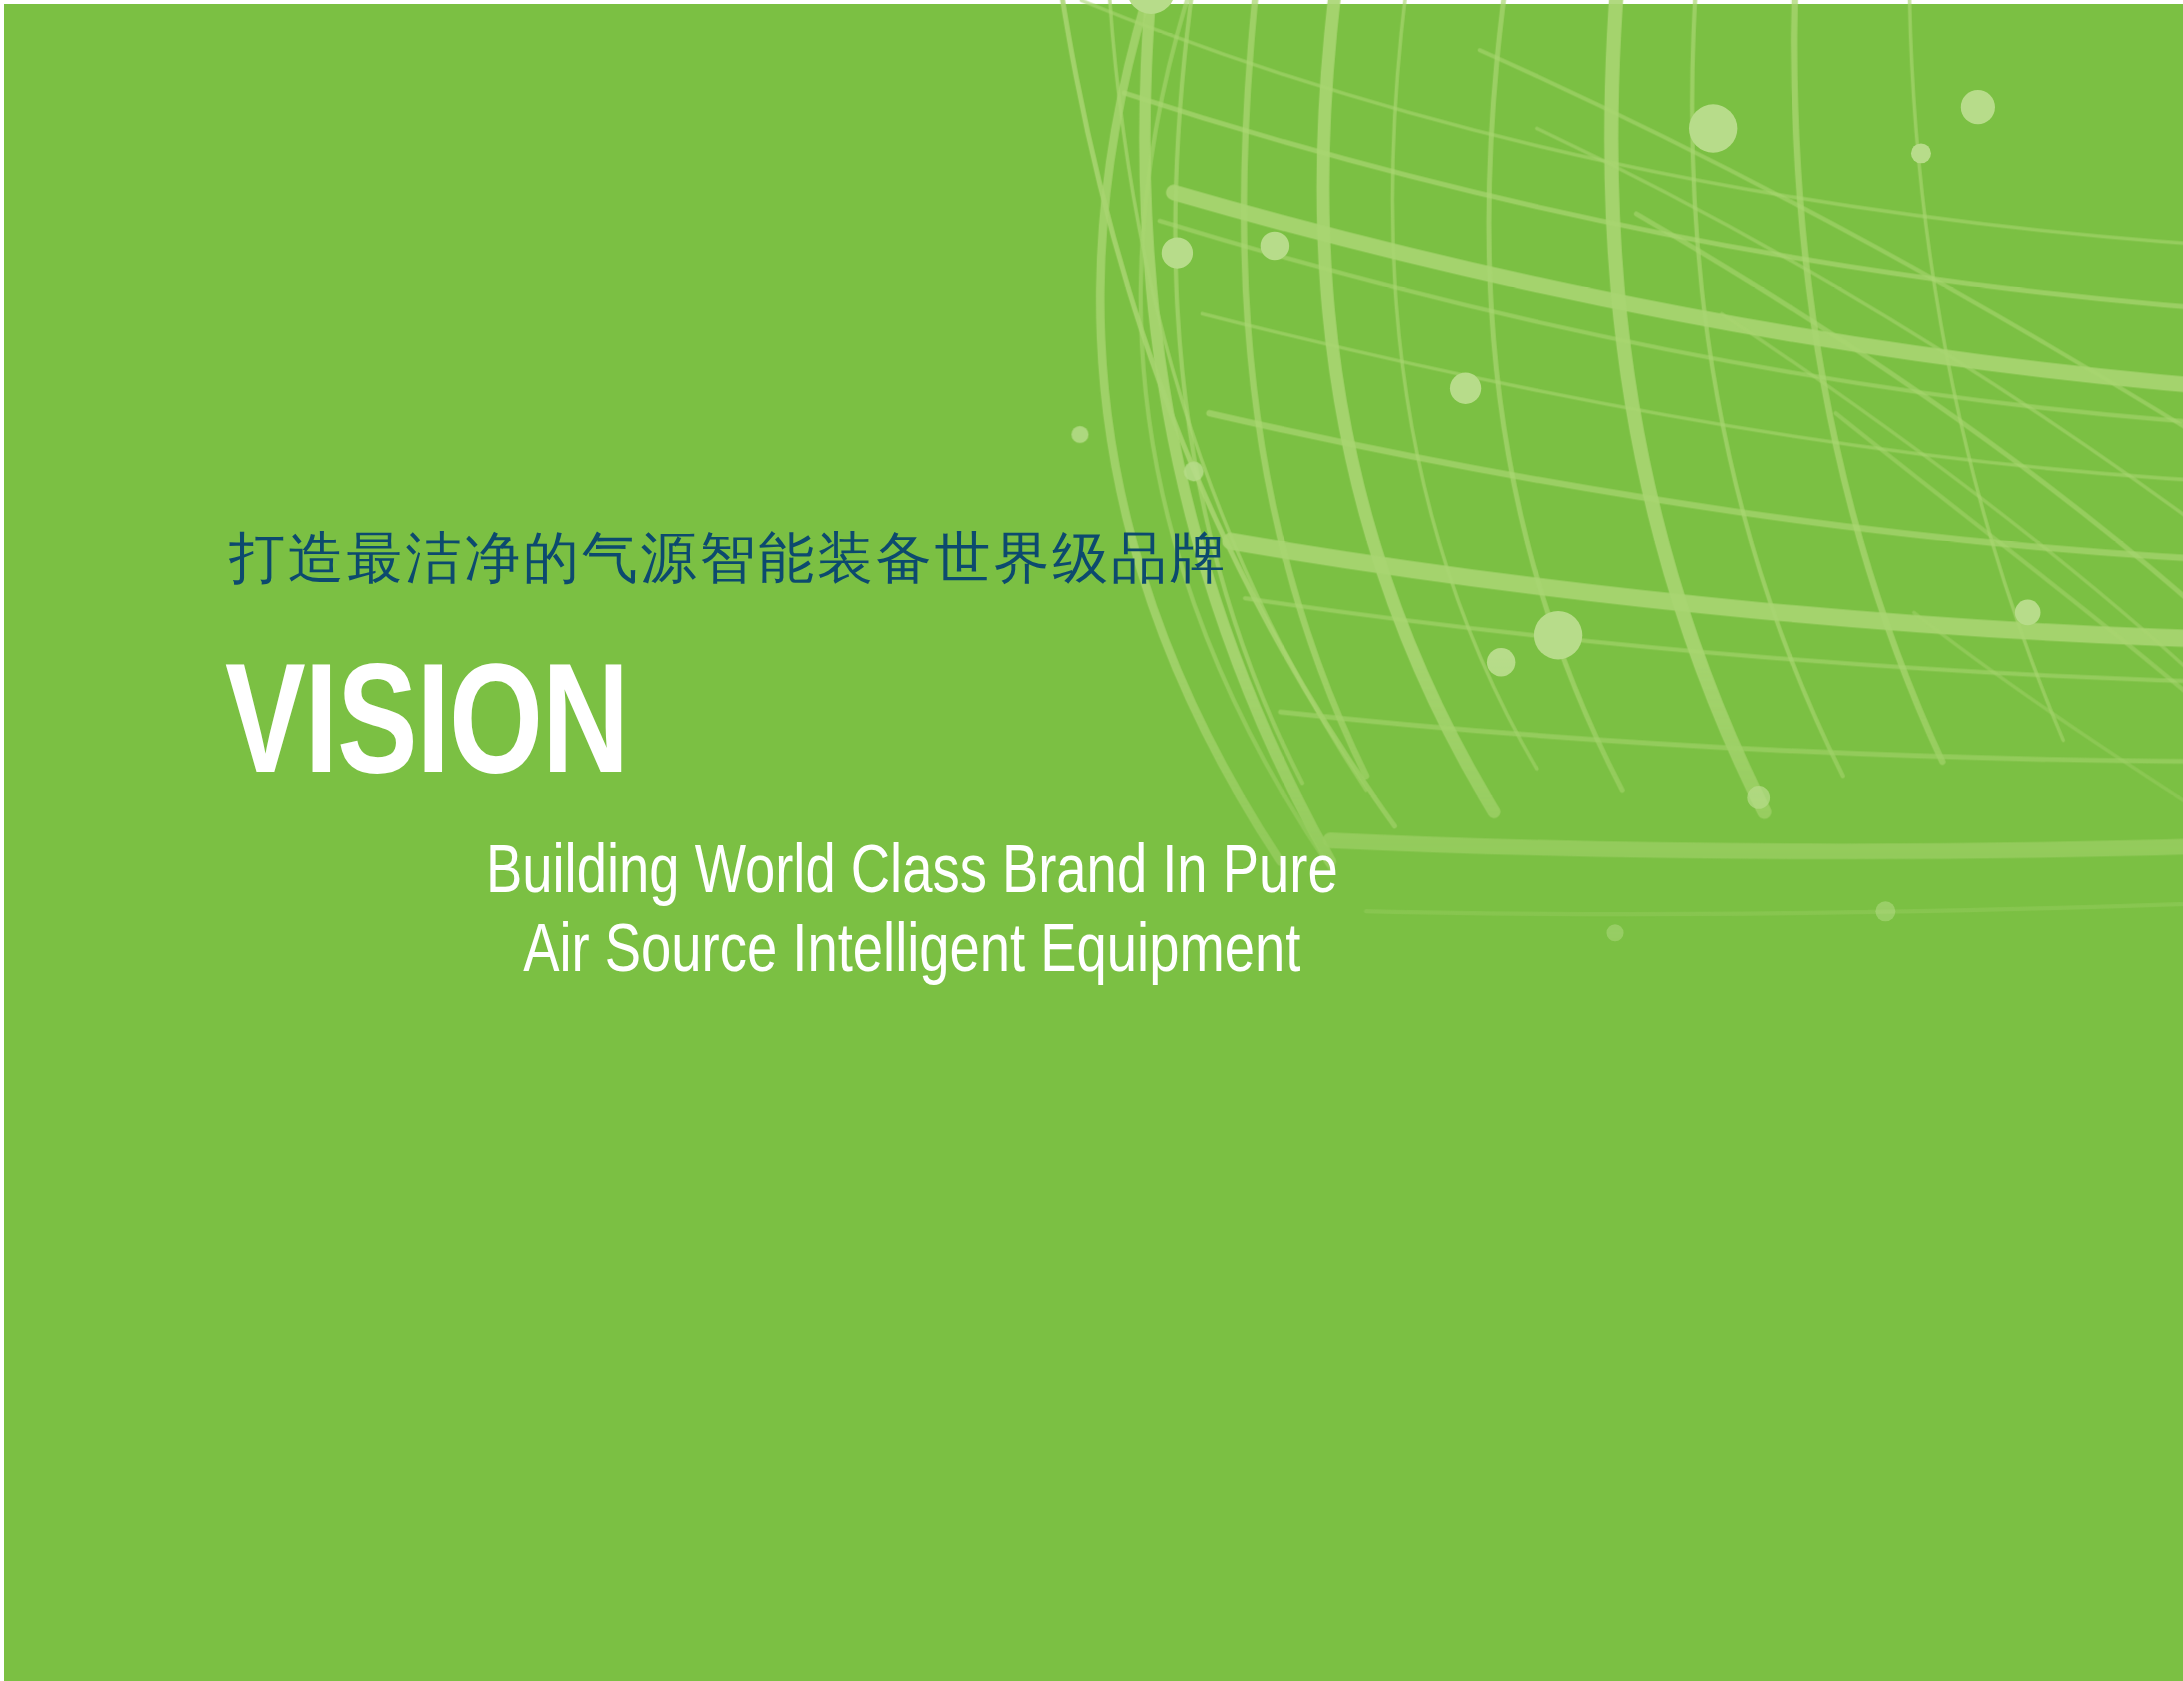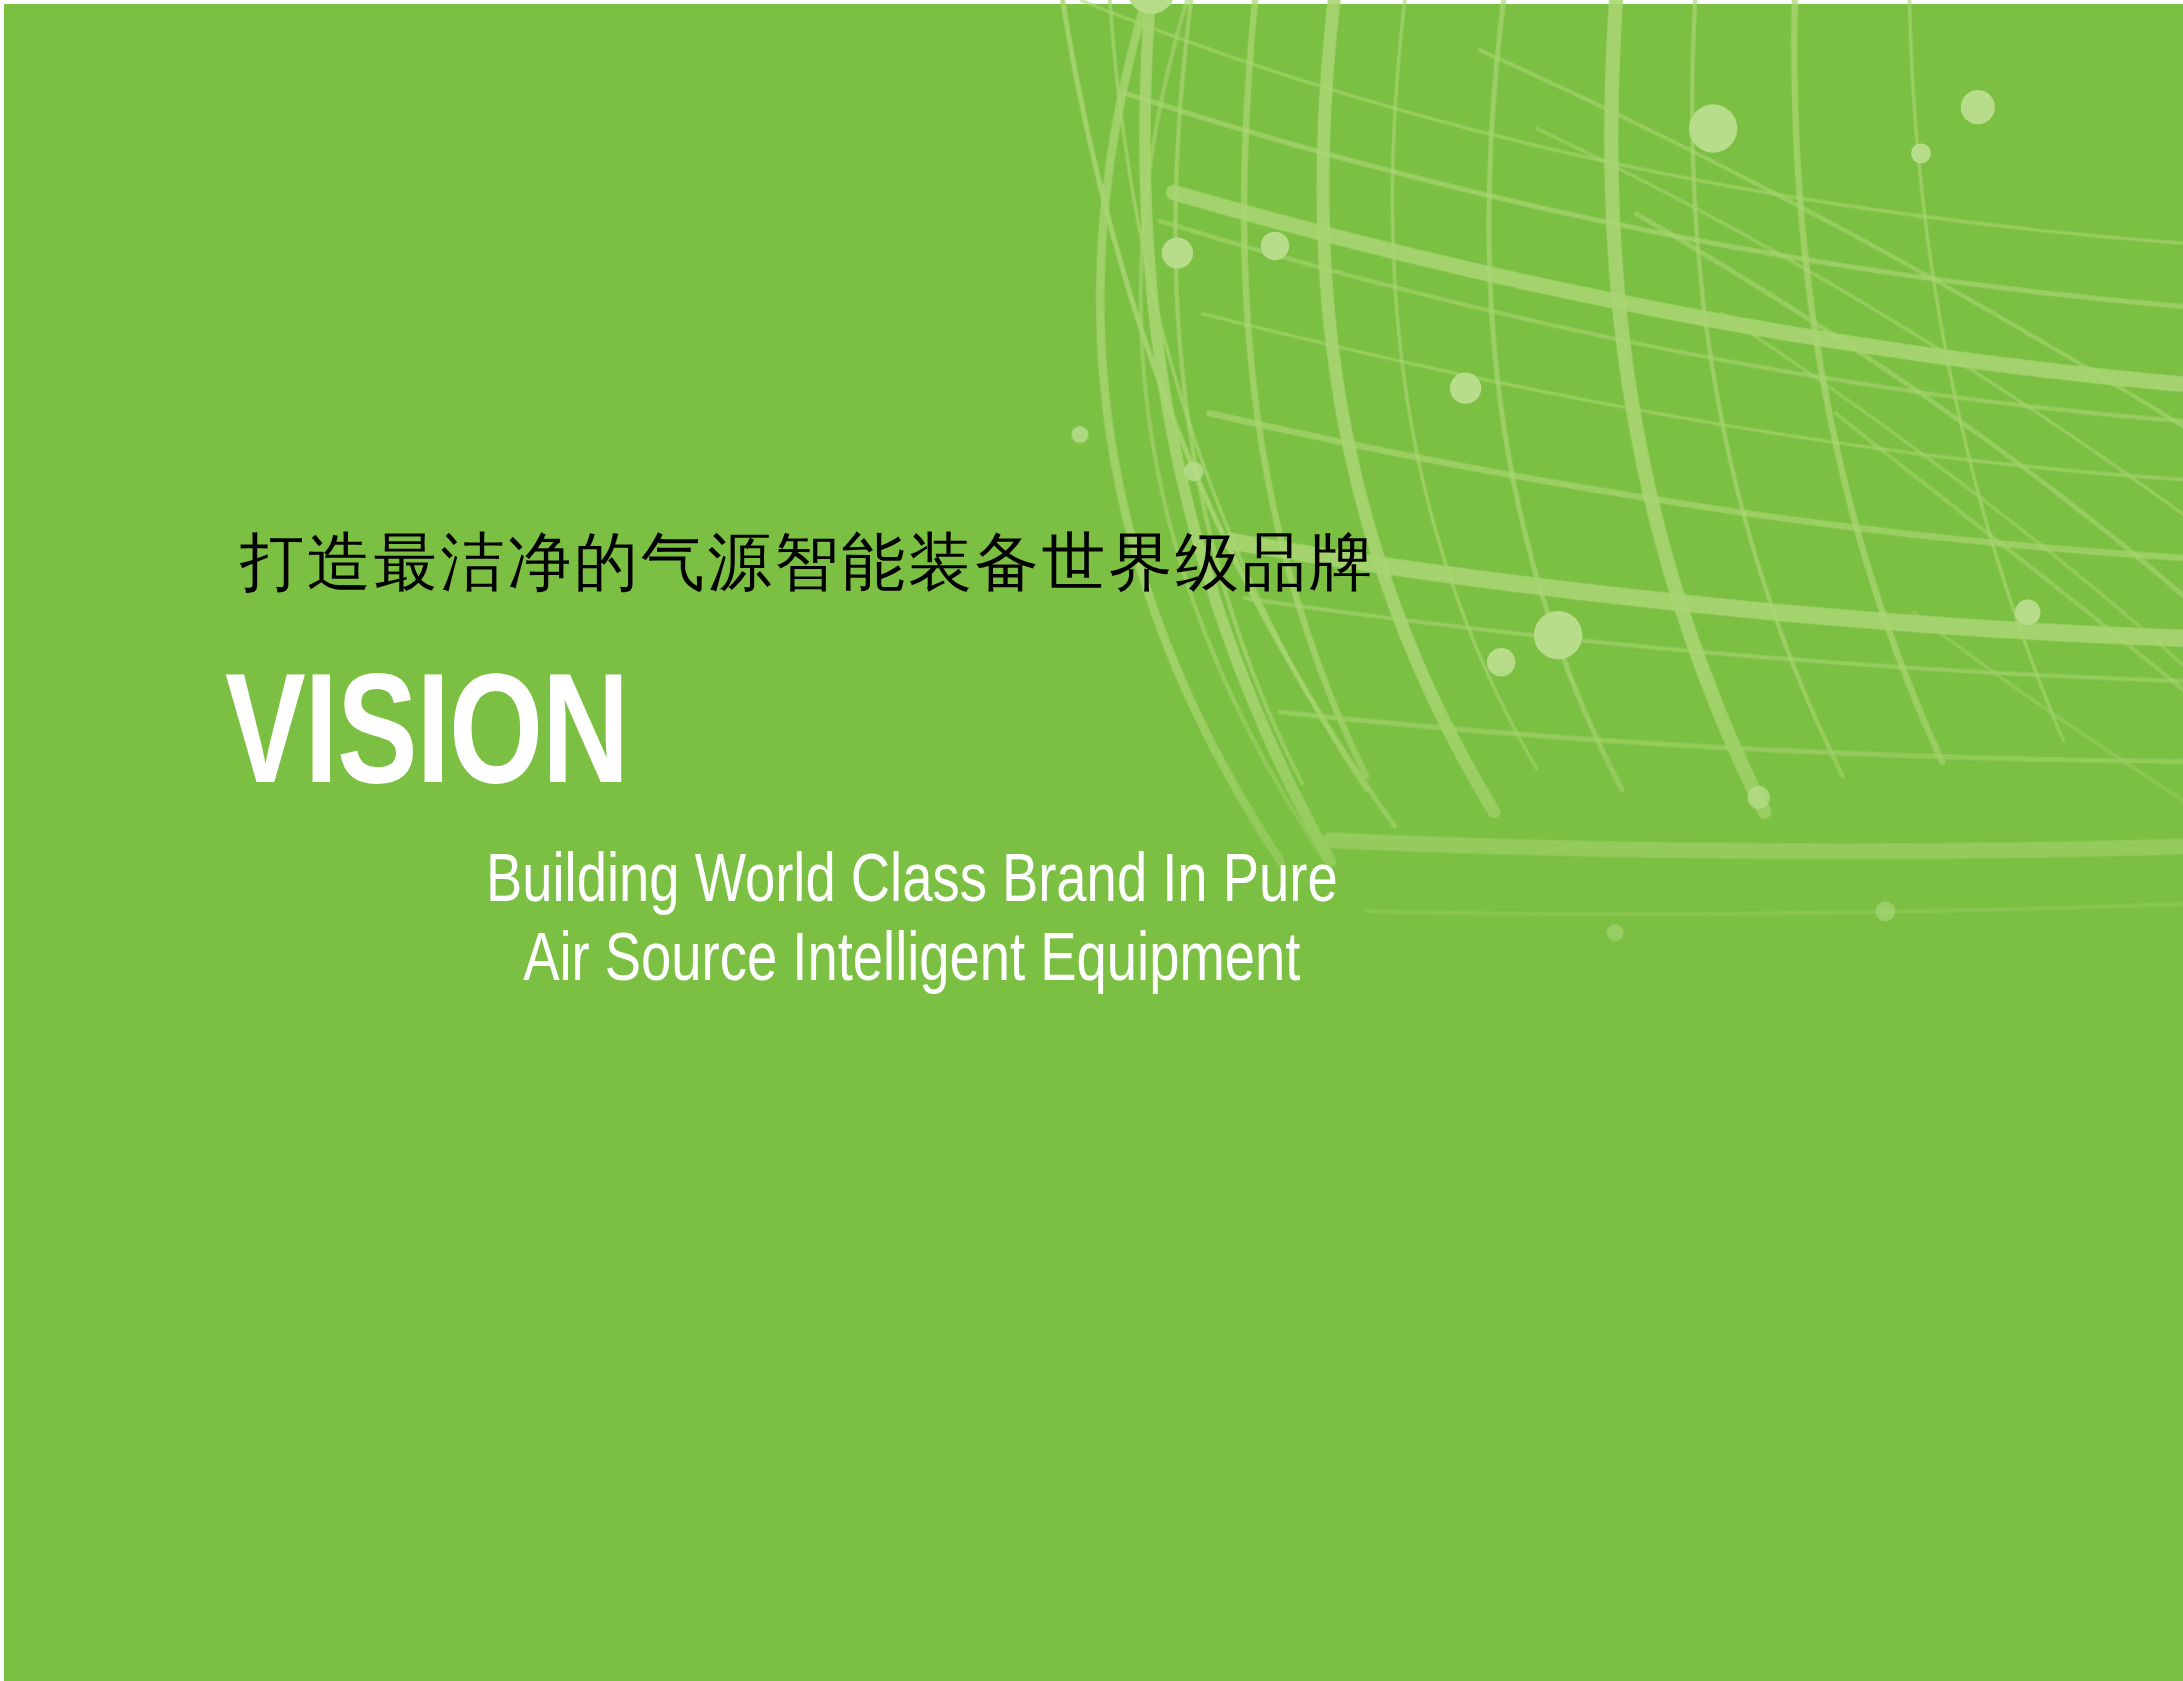--- a/index.html
+++ b/index.html
@@ -67,25 +67,25 @@
     line-height: 1.05;
     color: #ffffff;
     letter-spacing: 11.4px;
     margin: 0;
     white-space: nowrap;
   }
 
   .zh-subtitle {
     font-family: "DejaVu Sans", "Liberation Sans", sans-serif;
     font-weight: normal;
-    font-size: 64px;
+    font-size: 56px;
     line-height: 1.18;
-    color: #000000;
+    color: #0c4a6e;
     letter-spacing: 2.8px;
-    margin: 27px 0 0 11px;
+    margin: 27px 0 0 0;
     white-space: nowrap;
   }
 
   .en-title {
     font-family: "Liberation Sans", sans-serif;
     font-weight: bold;
     font-size: 155px;
     line-height: 0.94;
     color: #ffffff;
     letter-spacing: -1.4px;

